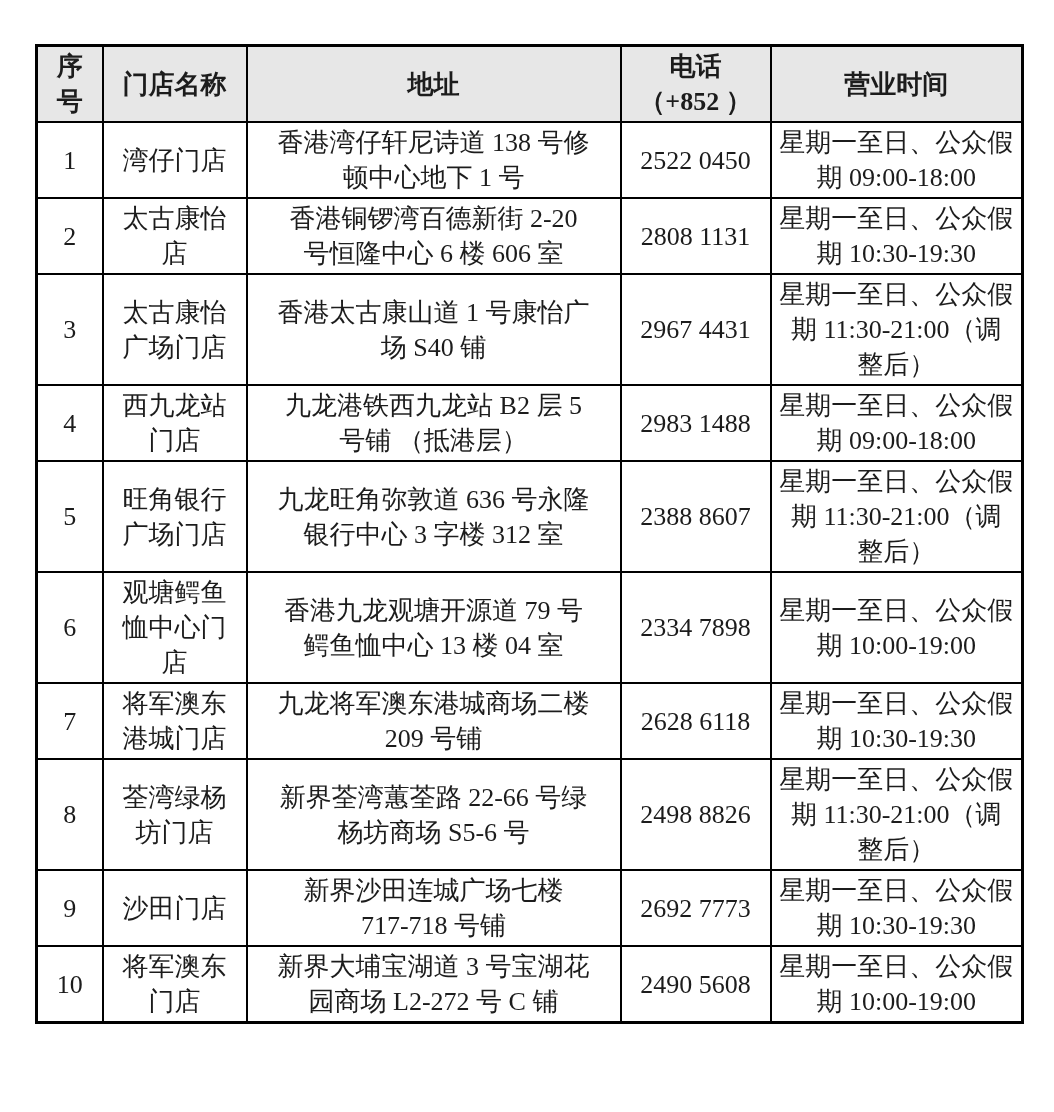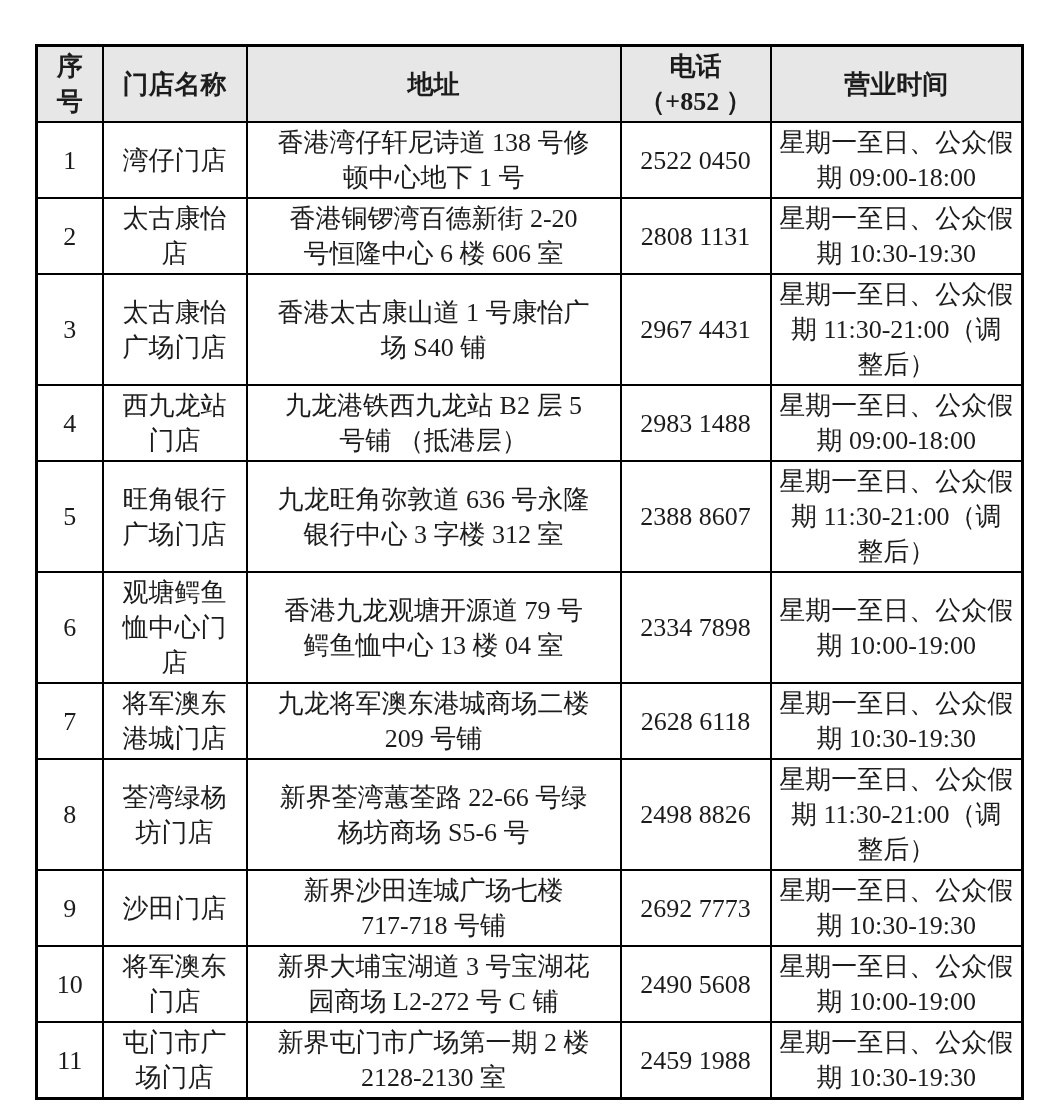--- a/index.html
+++ b/index.html
@@ -167,24 +167,14 @@
       <tr>
     <td>10</td>
     <td>将军澳东
 门店</td>
     <td>新界大埔宝湖道 3 号宝湖花
 园商场 L2-272 号 C 铺</td>
     <td>2490 5608</td>
     <td>星期一至日、公众假
 期 10:00-19:00</td>
   </tr>
-      <tr>
-    <td>11</td>
-    <td>屯门市广
-场门店</td>
-    <td>新界屯门市广场第一期 2 楼
-2128-2130 室</td>
-    <td>2459 1988</td>
-    <td>星期一至日、公众假
-期 10:30-19:30</td>
-  </tr>
     </tbody>
 </table>
 
 </body></html>

